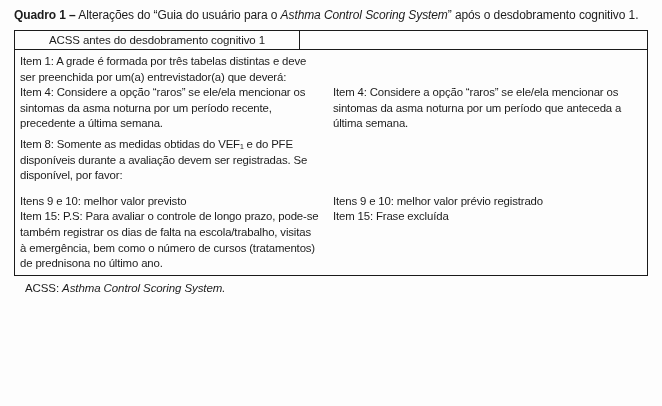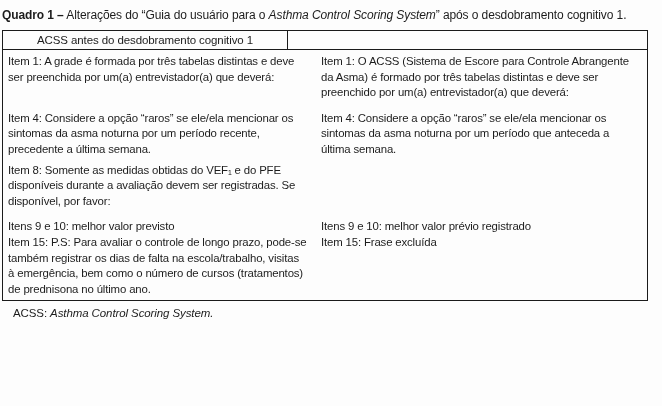--- a/index.html
+++ b/index.html
@@ -3,21 +3,21 @@
 <meta charset="utf-8">
 <style>
   * { margin:0; padding:0; box-sizing:border-box; }
   html,body { background:#ffffff; }
   .page {
     position:relative;
     width:662px; height:406px;
     background:#fdfdfd;
     color:#1c1c1c;
     font-family:"Liberation Sans","DejaVu Sans",sans-serif;
-    padding:8px 14px 0 2px;
+    padding:8px 14px 0 14px;
     overflow:hidden;
   }
   .caption {
     font-size:12px;
     line-height:15px;
     margin-bottom:7px;
     letter-spacing:-0.1px;
   }
   .caption .cap-label { font-weight:bold; }
   .caption .cap-italic { font-style:italic; }
@@ -38,21 +38,21 @@
     text-align:center;
   }
   .th-after { flex:1; text-align:center; }
   .tbody {
     padding:4px 0 3px 0;
     font-size:11.4px;
     line-height:15.6px;
     letter-spacing:-0.15px;
   }
   .row { display:flex; }
-  .row.gap-lg { margin-bottom:10px; }
+  .row.gap-lg { }
   .row.gap-md { margin-bottom:5px; }
   .row.gap-sm { margin-bottom:10px; }
   .cell-before {
     width:310px;
     padding:0 6px 0 5px;
   }
   .cell-after {
     flex:1;
     padding:0 6px 0 8px;
   }
@@ -77,21 +77,20 @@
   <div class="cmp-table">
 
     <div class="thead">
       <div class="th-before">ACSS antes do desdobramento cognitivo 1</div>
     </div>
 
     <div class="tbody">
 
       <div class="row gap-lg">
         <div class="cell-before">Item 1: A grade é formada por três tabelas distintas e deve ser preenchida por um(a) entrevistador(a) que deverá:</div>
-        <div class="cell-after">Item 1: O ACSS (Sistema de Escore para Controle Abrangente da Asma) é formado por três tabelas distintas e deve ser preenchido por um(a) entrevistador(a) que deverá:</div>
       </div>
 
       <div class="row gap-md">
         <div class="cell-before">Item 4: Considere a opção “raros” se ele/ela mencionar os sintomas da asma noturna por um período recente, precedente a última semana.</div>
         <div class="cell-after">Item 4: Considere a opção “raros” se ele/ela mencionar os sintomas da asma noturna por um período que anteceda a última semana.</div>
       </div>
 
 
       <div class="row gap-sm">
         <div class="cell-before">Item 8: Somente as medidas obtidas do VEF₁ e do PFE disponíveis durante a avaliação devem ser registradas. Se disponível, por favor:</div>

